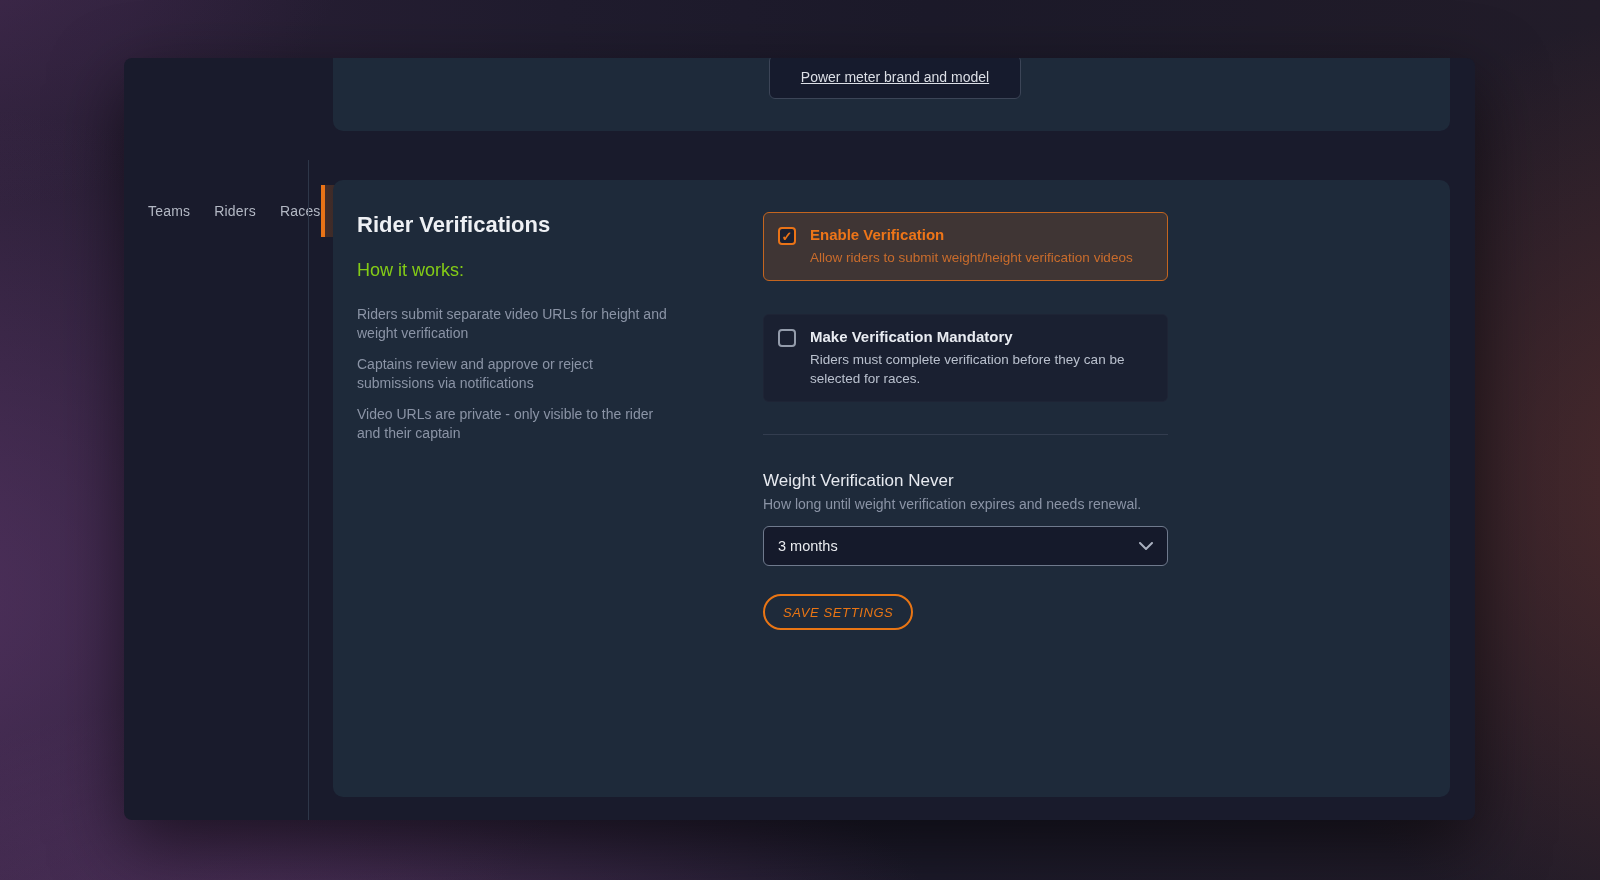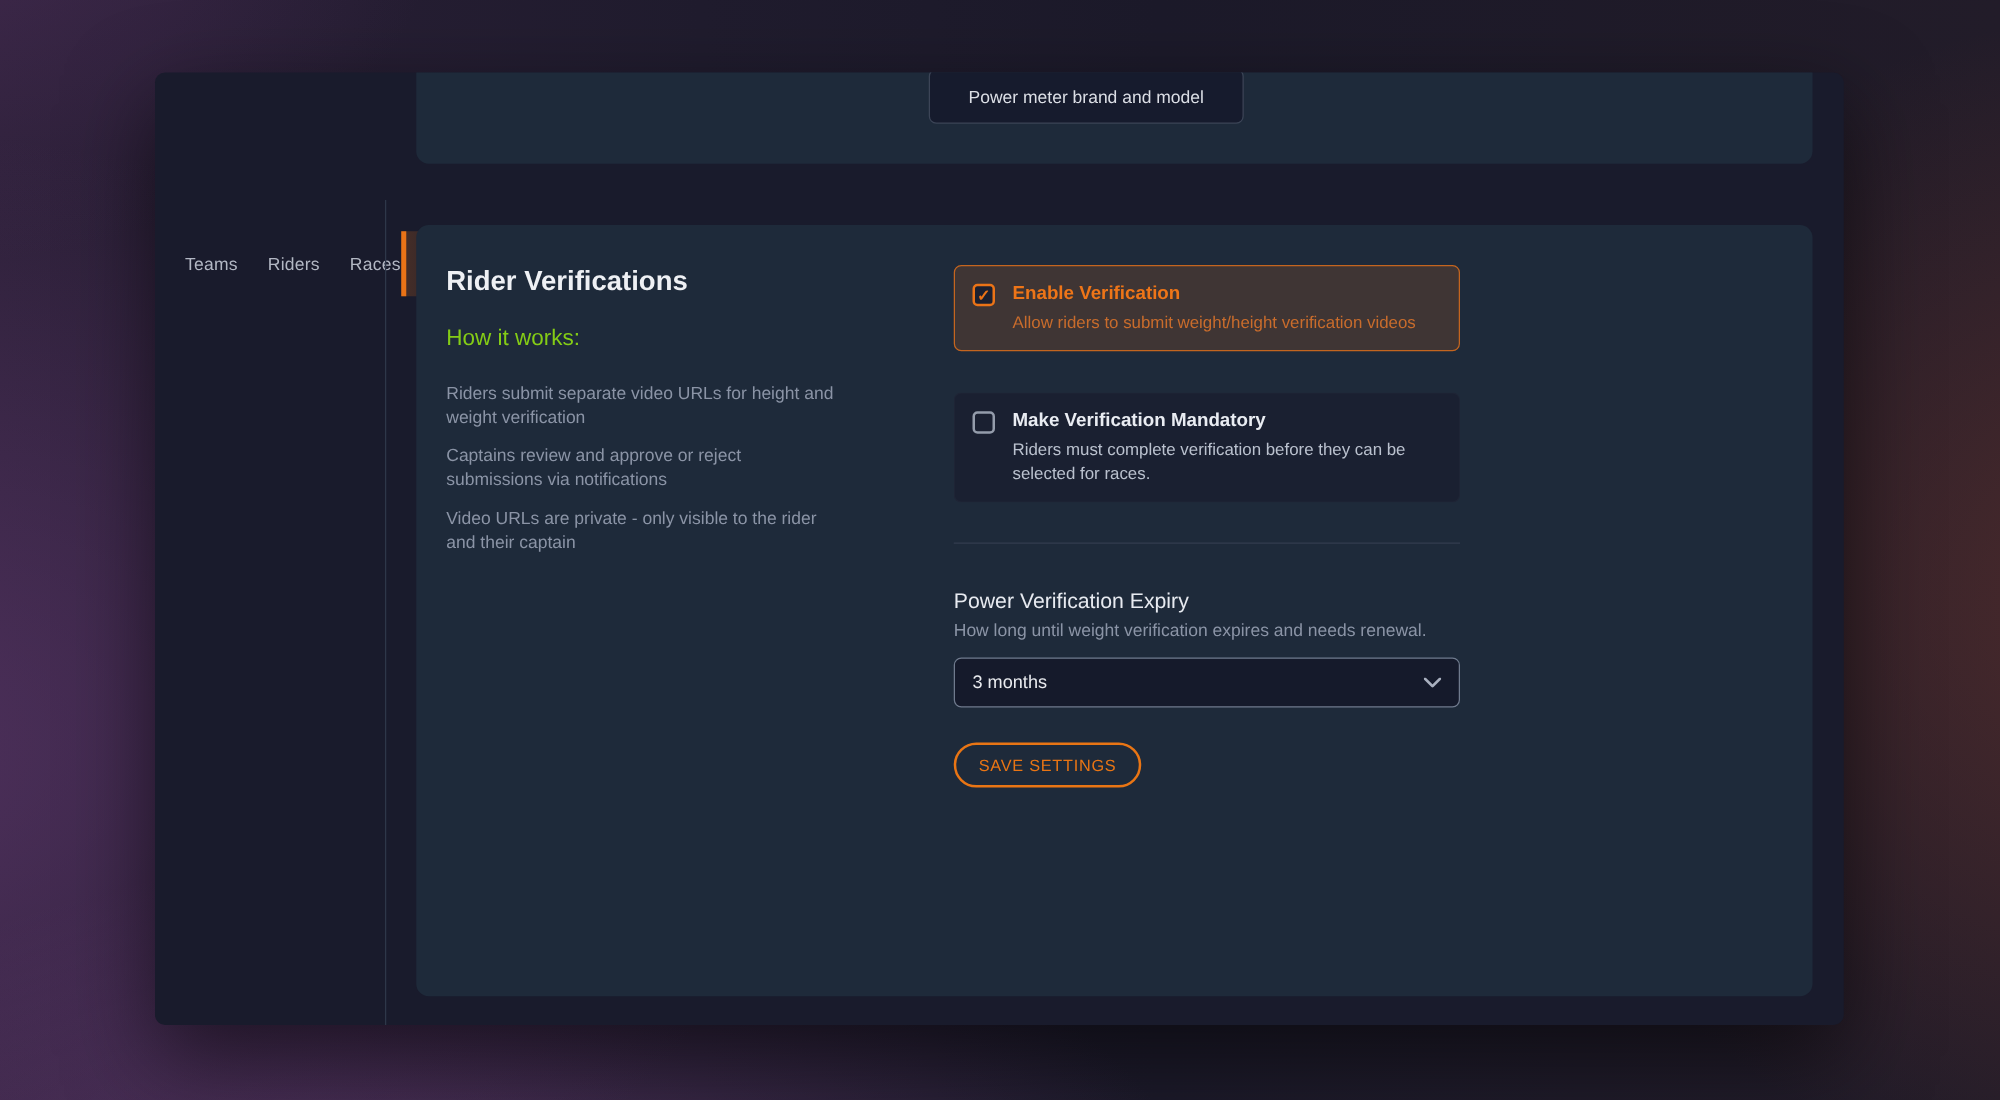--- a/index.html
+++ b/index.html
@@ -40,24 +40,25 @@
   .sidebar-divider {
     position: absolute; left: 184px; top: 102px; bottom: 0; width: 1px;
     background: #2e3749;
   }
   
   .top-card {
     position: absolute; left: 209px; top: -30px; width: 1117px; height: 103px;
     background: #1e2a3a; border-radius: 10px;
   }
   .power-input {
-    position: absolute; left: 410px; top: 27px; width: 252px; height: 44px;
+    position: absolute; left: 436px; top: 27px; width: 252px; height: 44px;
     background: #161b2d; border: 1px solid #3c4557; border-radius: 6px;
     color: #dcdfe6; font-size: 14px; text-align: center;
     font-family: "Liberation Sans", sans-serif;
+    text-decoration: underline;
   }
   .main-card {
     position: absolute; left: 209px; top: 122px; width: 1117px; height: 617px;
     background: #1e2a3a; border-radius: 10px;
     padding: 32px 24px 27px 24px; display: flex;
   }
   
   .left-col { width: 320px; margin-right: 86px; flex: 0 0 auto; }
   .main-title { color: #eef0f4; font-size: 22px; font-weight: 700; margin-bottom: 22px; }
   .hiw-heading { color: #84cc16; font-size: 18px; font-weight: 400; margin-bottom: 24px; }
@@ -94,20 +95,21 @@
     display: flex; align-items: center; justify-content: space-between;
     padding: 0 14px; cursor: pointer;
   }
   .select-value { color: #e9ebef; font-size: 14.5px; }
   .rule { border: none; border-top: 1px solid #333d4f; margin: 32px 0 36px 0; }
   .save-btn {
     margin-top: 28px; height: 36px; padding: 0 18px; border-radius: 18px;
     border: 2px solid #e97514; background: transparent; color: #e97514;
     font-size: 13px; letter-spacing: 0.6px; font-weight: 500; cursor: pointer;
     font-family: "Liberation Sans", sans-serif;
+    font-style: italic;
   }
 </style>
 </head>
 <body>
 
 <div class="window">
 
   <nav class="sidebar">
     <div class="side-item">Teams</div>
     <div class="side-item">Riders</div>
@@ -151,21 +153,21 @@
         <div>
           <div class="check-title">Make Verification Mandatory</div>
           <div class="check-desc">Riders must complete verification before they can be selected for races.</div>
         </div>
       </div>
 
 
       <hr class="rule">
 
       <div class="field">
-        <div class="field-label">Power Verification Expiry</div>
+        <div class="field-label">Weight Verification Never</div>
         <div class="field-help">How long until weight verification expires and needs renewal.</div>
         <div class="select">
           <span class="select-value">3 months</span>
           <svg width="14" height="8" viewBox="0 0 14 8">
             <path d="M1 1l6 6 6-6" stroke="#a9b0bf" stroke-width="2" fill="none" stroke-linecap="round"></path>
           </svg>
         </div>
       </div>
 
       <button class="save-btn">SAVE SETTINGS</button>

